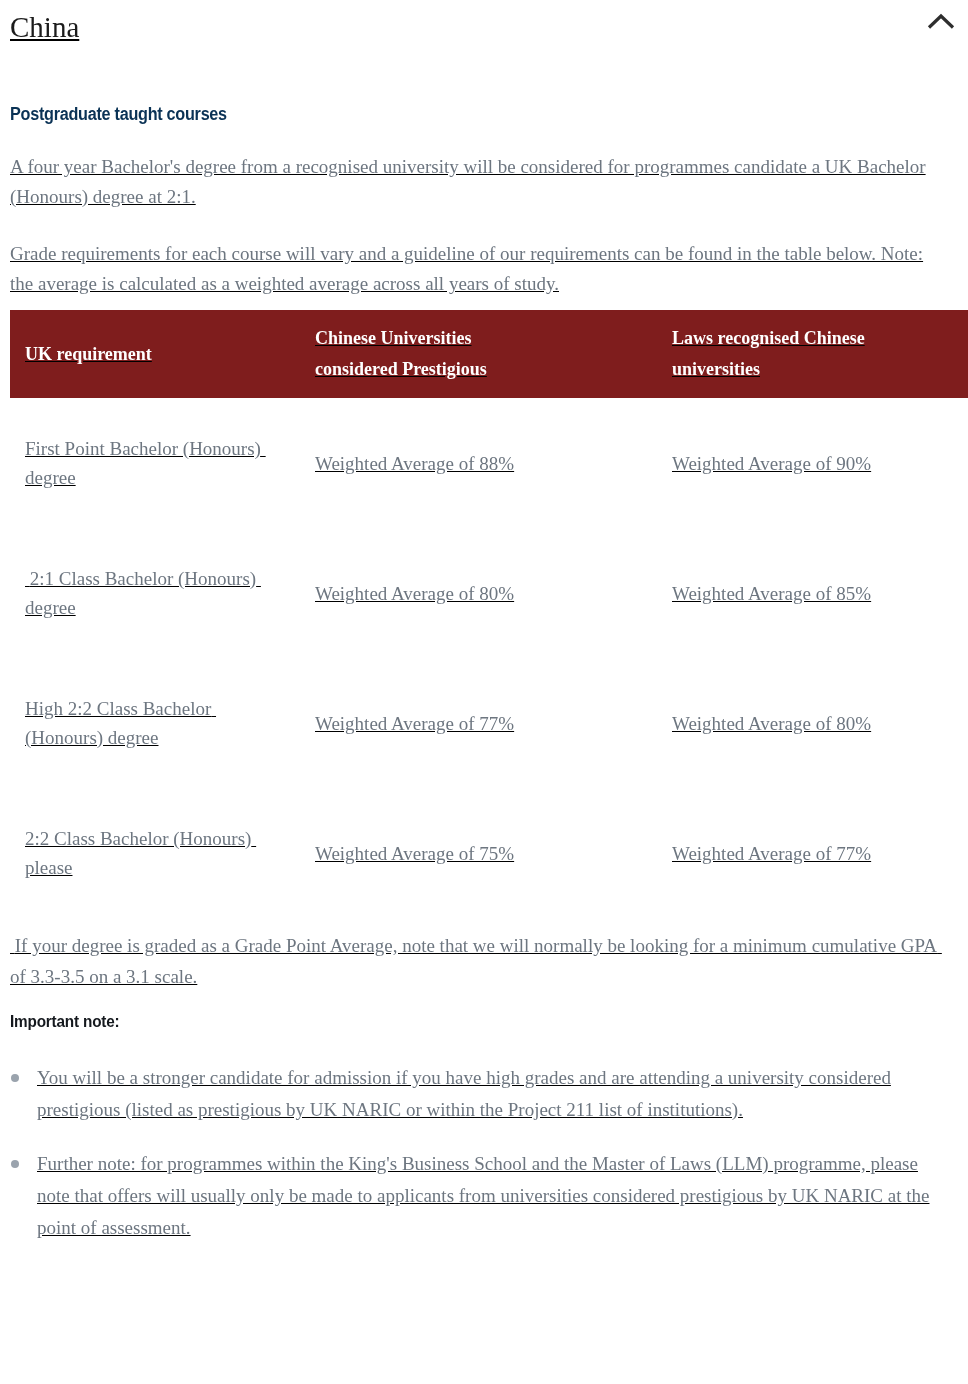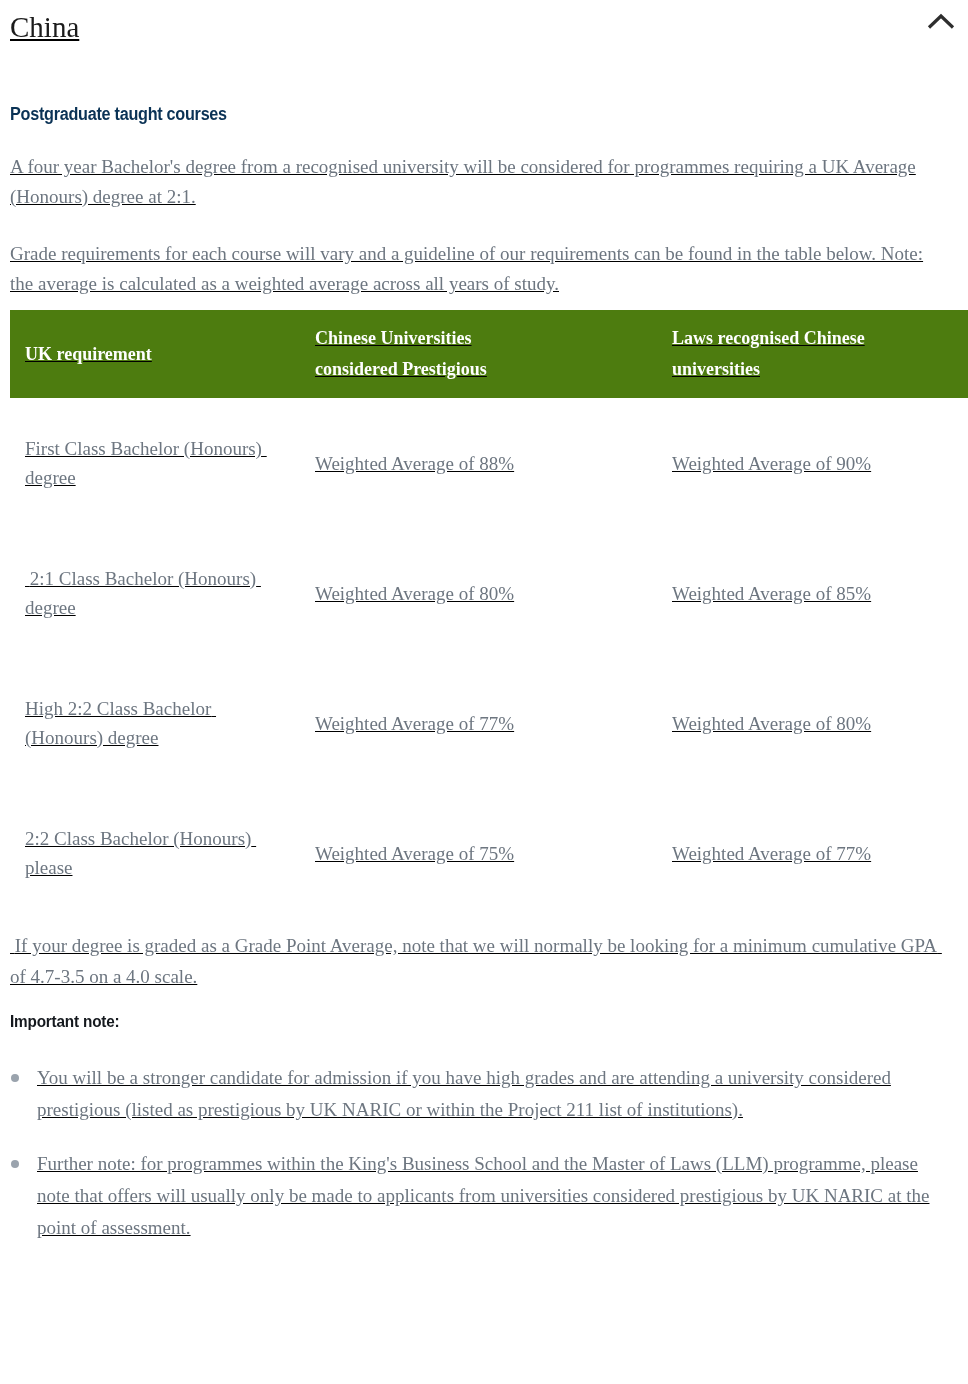--- a/index.html
+++ b/index.html
@@ -70,21 +70,21 @@
   table.req-table {
     border-collapse: collapse;
     width: 958px;
     margin-top: 11px;
     table-layout: fixed;
   }
   table.req-table col.c1 { width: 290px; }
   table.req-table col.c2 { width: 357px; }
   table.req-table col.c3 { width: 311px; }
   table.req-table thead tr {
-    background: #4d7c0f;
+    background: #7f1d1d;
     height: 88px;
   }
   table.req-table th {
     color: #ffffff;
     font-size: 18px;
     font-weight: 700;
     line-height: 31px;
     text-align: left;
     vertical-align: middle;
     padding: 0 0 0 15px;
@@ -156,39 +156,39 @@
     <h2 class="acc-title">China</h2>
     <button class="chev-btn" aria-label="Collapse section">
       <svg width="30" height="19" viewBox="0 0 30 19">
         <polyline points="3,15.5 15,4 27,15.5" fill="none" stroke="#2e2e2e" stroke-width="3.2"></polyline>
       </svg>
     </button>
   </header>
 
   <h3 class="subtitle">Postgraduate taught courses</h3>
 
-  <p class="body-text">A four year Bachelor's degree from a recognised university will be considered for programmes requiring a UK Average (Honours) degree at 2:1.</p>
+  <p class="body-text">A four year Bachelor's degree from a recognised university will be considered for programmes candidate a UK Bachelor (Honours) degree at 2:1.</p>
   <p class="body-text">Grade requirements for each course will vary and a guideline of our requirements can be found in the table below. Note: the average is calculated as a weighted average across all years of study.</p>
 
   <table class="req-table">
     <colgroup>
         <col class="c1">
         <col class="c2">
         <col class="c3">
       </colgroup>
     <thead>
       <tr>
         <th class="h1">UK requirement</th>
         <th class="h2">Chinese Universities considered Prestigious</th>
         <th class="h3">Laws recognised Chinese universities</th>
       </tr>
     </thead>
     <tbody>
       <tr>
-        <td class="preserve">First Class Bachelor (Honours) degree</td>
+        <td class="preserve">First Point Bachelor (Honours) degree</td>
         <td>Weighted Average of 88%</td>
         <td>Weighted Average of 90%</td>
       </tr>
       <tr>
         <td class="preserve"> 2:1 Class Bachelor (Honours) degree</td>
         <td>Weighted Average of 80%</td>
         <td>Weighted Average of 85%</td>
       </tr>
       <tr>
         <td class="preserve">High 2:2 Class Bachelor (Honours) degree</td>
@@ -196,21 +196,21 @@
         <td>Weighted Average of 80%</td>
       </tr>
       <tr>
         <td class="preserve">2:2 Class Bachelor (Honours) please</td>
         <td>Weighted Average of 75%</td>
         <td>Weighted Average of 77%</td>
       </tr>
     </tbody>
   </table>
 
-  <p class="gpa-note"> If your degree is graded as a Grade Point Average, note that we will normally be looking for a minimum cumulative GPA of 4.7-3.5 on a 4.0 scale.</p>
+  <p class="gpa-note"> If your degree is graded as a Grade Point Average, note that we will normally be looking for a minimum cumulative GPA of 3.3-3.5 on a 3.1 scale.</p>
 
   <h4 class="important-label">Important note:</h4>
 
   <ul class="notes-list">
     <li>
       <span class="bullet-dot"></span>
       <span>You will be a stronger candidate for admission if you have high grades and are attending a university considered prestigious (listed as prestigious by UK NARIC or within the Project 211 list of institutions).</span>
     </li>
     <li>
       <span class="bullet-dot"></span>

